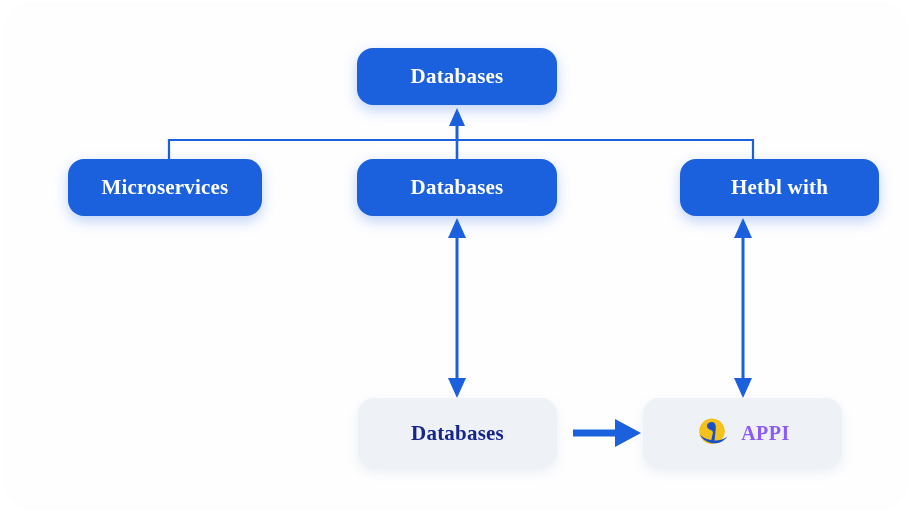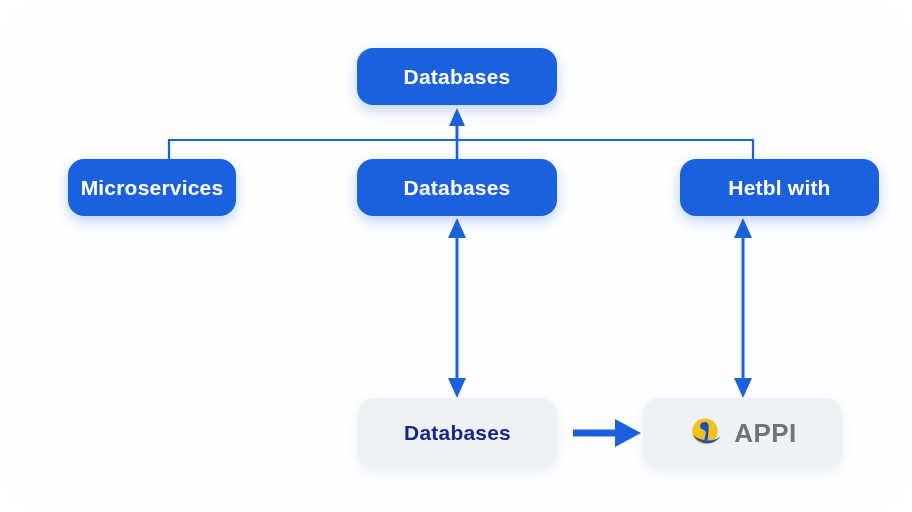--- a/index.html
+++ b/index.html
@@ -9,20 +9,21 @@
   }
   body {
     font-family: "Liberation Sans", sans-serif;
   }
   #canvas {
     position: relative;
     width: 912px;
     height: 512px;
     background: #ffffff;
     overflow: hidden;
+    font-family: Liberation Serif, serif;
   }
   
   #card {
     position: absolute;
     left: 6px;
     top: 4px;
     width: 900px;
     height: 504px;
     border-radius: 26px;
     background: #fefeff;
@@ -68,28 +69,28 @@
     align-items: center;
     justify-content: center;
     gap: 12px;
   }
   .appi-logo {
     width: 34px;
     height: 34px;
     flex: 0 0 auto;
   }
   .appi-text {
-    font-size: 26px;
+    font-size: 20px;
     font-weight: bold;
-    color: #737373;
+    color: #8b5cf6;
     letter-spacing: 0.5px;
   }
   
   #node-top        { left: 357px; top: 48px;  width: 200px; height: 57px; }
-  #node-left       { left: 68px;  top: 159px; width: 168px; height: 57px; }
+  #node-left       { left: 68px;  top: 159px; width: 194px; height: 57px; }
   #node-center     { left: 357px; top: 159px; width: 200px; height: 57px; }
   #node-right      { left: 680px; top: 159px; width: 199px; height: 57px; }
   #node-bot-left   { left: 358px; top: 398px; width: 199px; height: 70px; }
   #node-bot-right  { left: 643px; top: 398px; width: 199px; height: 70px; }
 </style>
 </head>
 <body>
 
 <div id="canvas">
 

